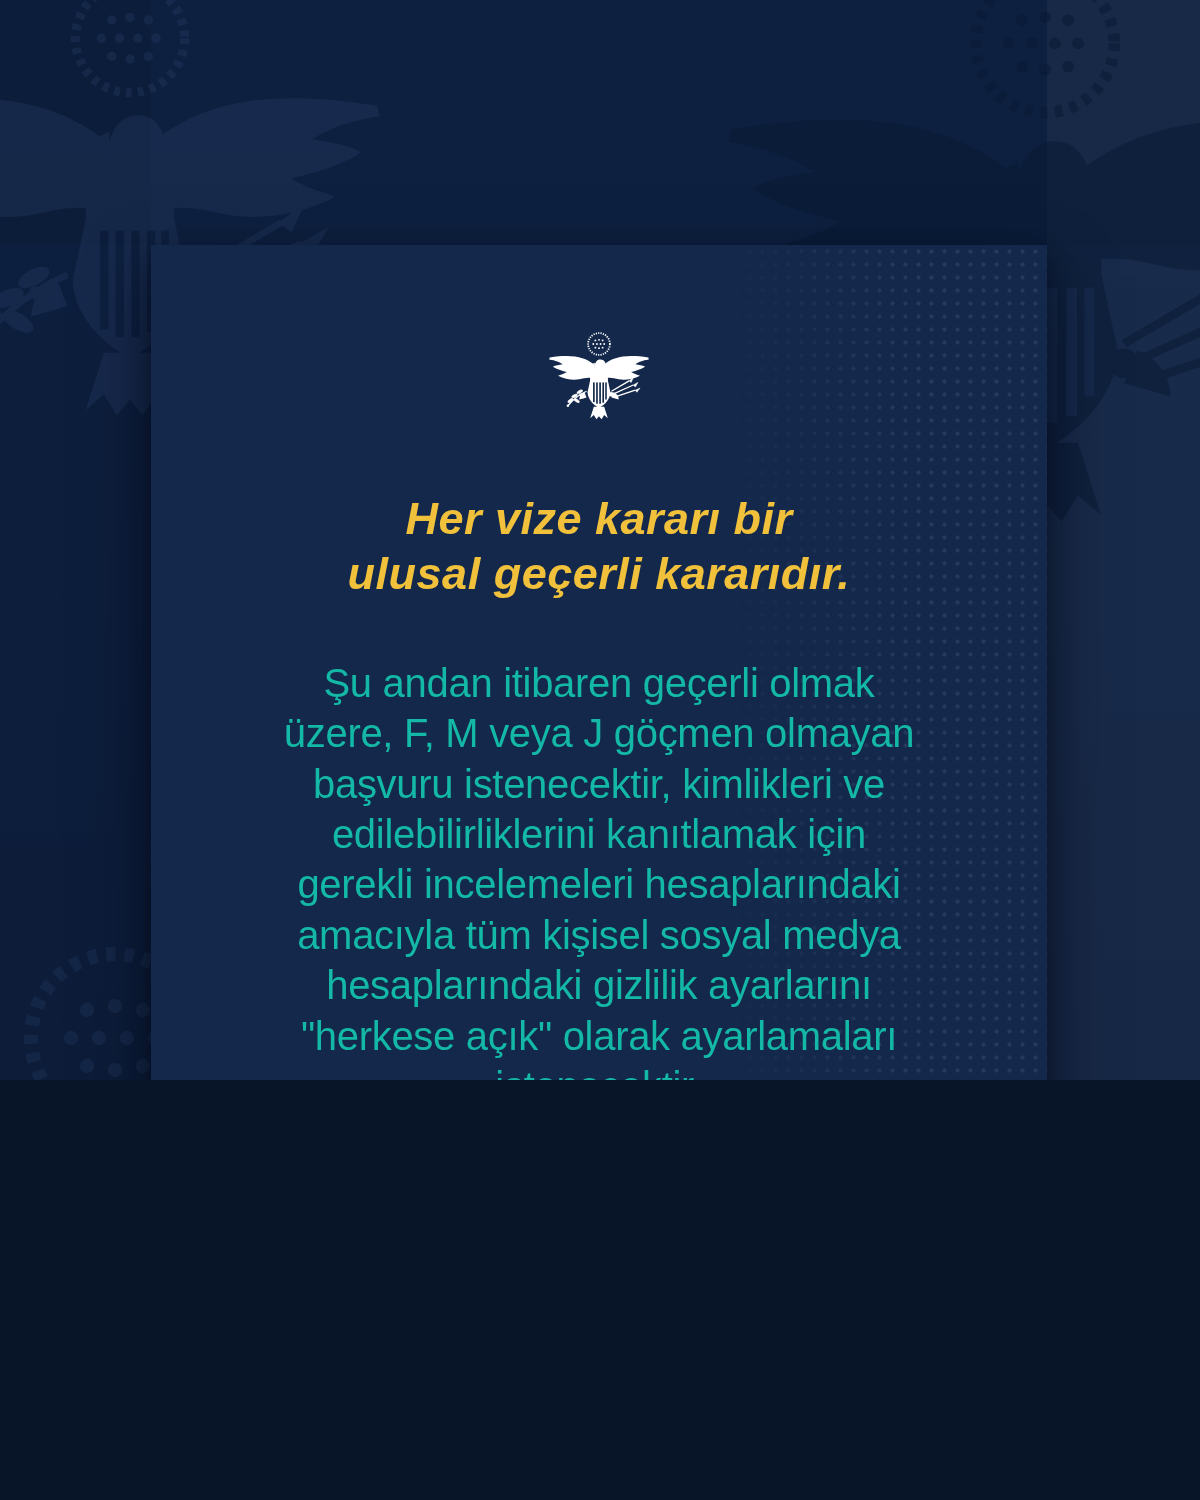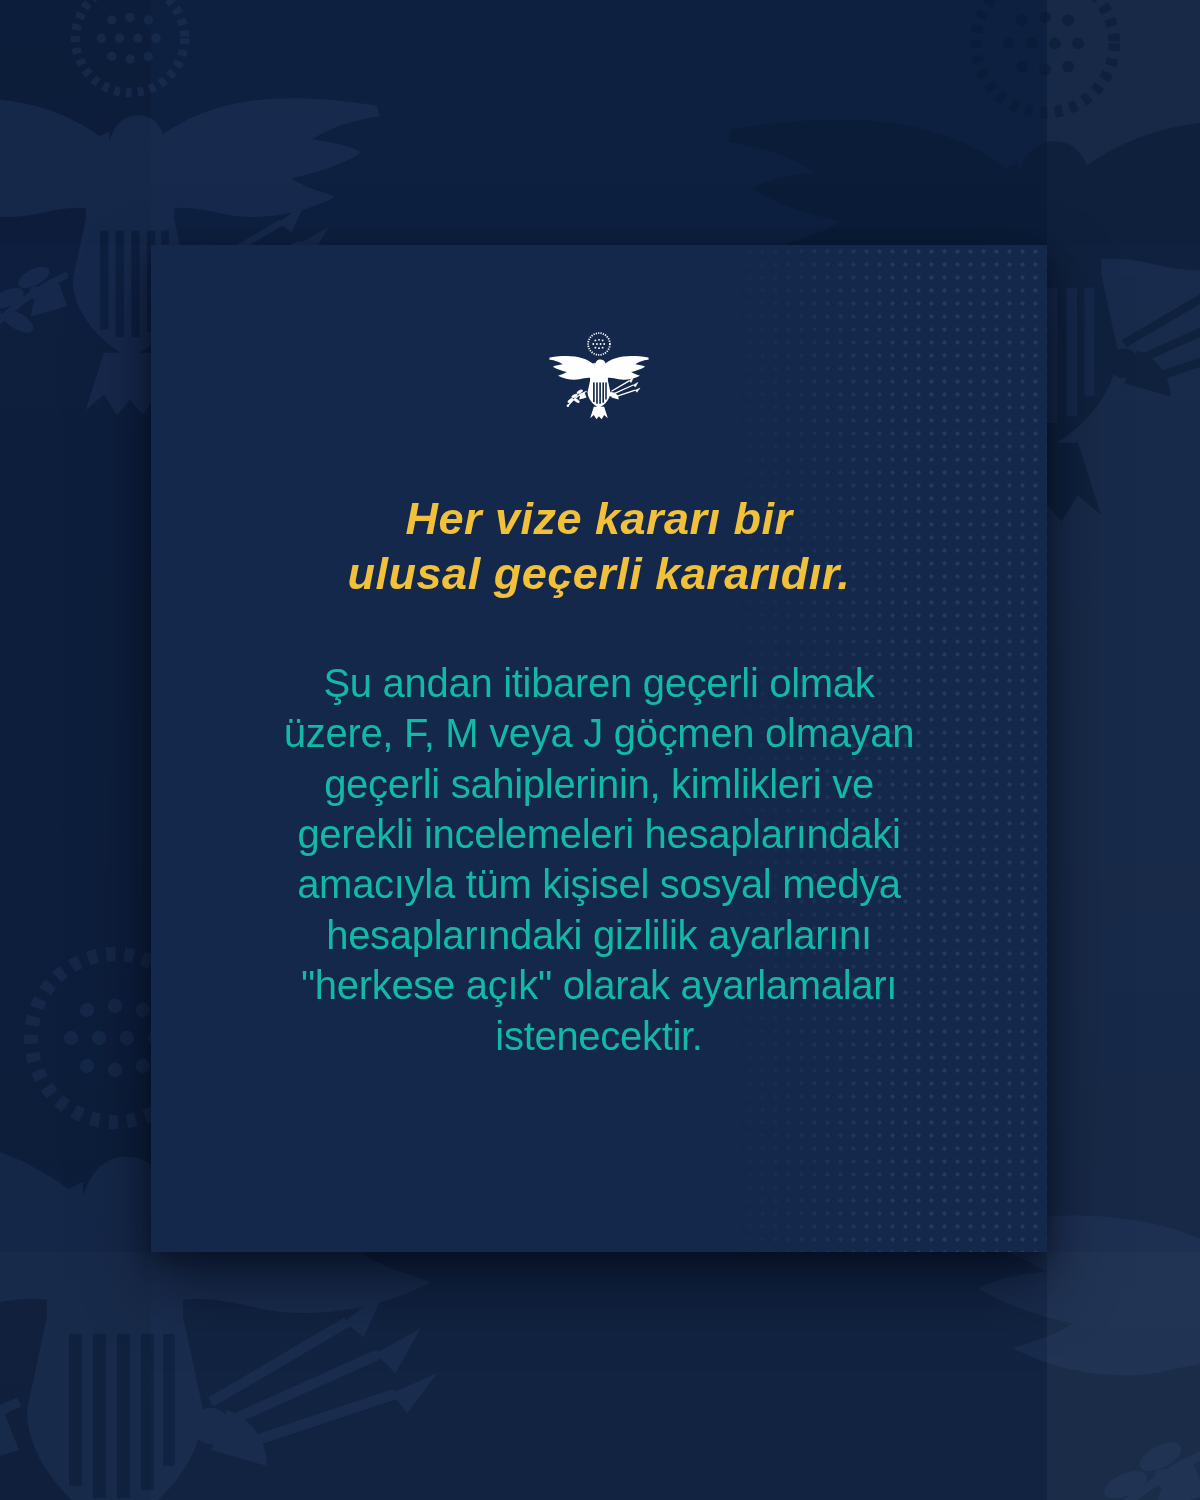--- a/index.html
+++ b/index.html
@@ -1,18 +1,18 @@
 <!DOCTYPE html>
 <html><head>
 <meta charset="utf-8">
 <style>
   html,body{margin:0;padding:0;background:#081428;}
   .canvas{
     position:relative;
-    width:1200px;height:1500px;
+    width:1200px;height:1080px;
     margin:0 auto;
     overflow:hidden;
     background:linear-gradient(180deg,#0f2244 0%, #0e2141 55%, #0d1f3e 100%);
     font-family:"Liberation Sans","DejaVu Sans",sans-serif;
   }
   
   .shade{position:absolute;pointer-events:none;}
   .shade-left-col{left:0;top:0;bottom:0;width:151px;background:rgba(0,0,0,0.07);}
   .shade-top-row{left:0;top:0;right:0;height:245px;background:rgba(0,0,0,0.05);}
   .shade-right-col{left:1047px;right:0;top:0;bottom:0;background:rgba(255,255,255,0.045);}
@@ -148,21 +148,22 @@
       </div>
 
       <h1 class="headline">
         <span>Her vize kararı bir</span>
         <span>ulusal geçerli kararıdır.</span>
       </h1>
 
       <div class="body-text">
         <div>Şu andan itibaren geçerli olmak</div>
         <div>üzere, F, M veya J göçmen olmayan</div>
-        <div>geçerli sahiplerinin, kimlikleri ve</div>
+        <div>başvuru istenecektir, kimlikleri ve</div>
+        <div>edilebilirliklerini kanıtlamak için</div>
         <div>gerekli incelemeleri hesaplarındaki</div>
         <div>amacıyla tüm kişisel sosyal medya</div>
         <div>hesaplarındaki gizlilik ayarlarını</div>
         <div>"herkese açık" olarak ayarlamaları</div>
         <div>istenecektir.</div>
       </div>
 
     </div>
   </div>
 </div>

